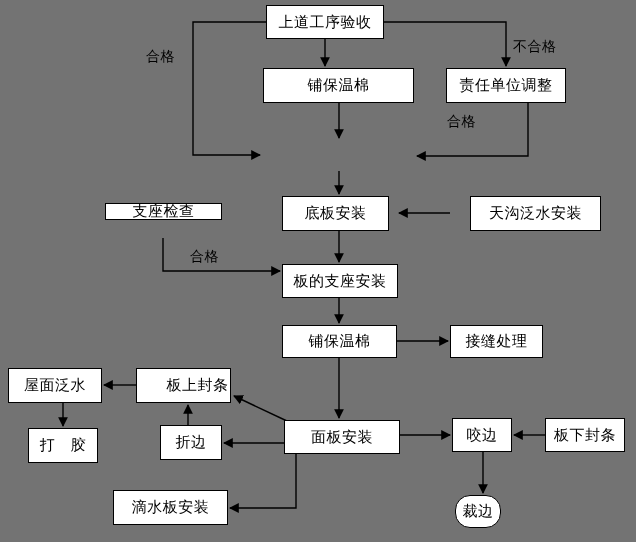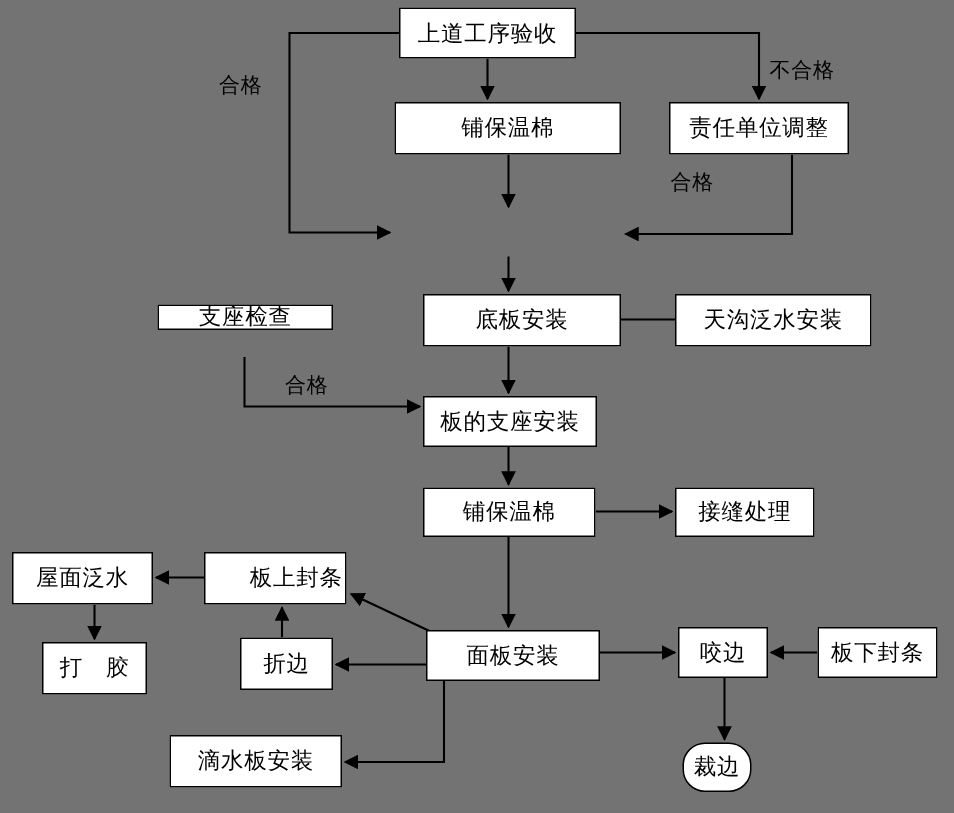--- a/index.html
+++ b/index.html
@@ -114,25 +114,25 @@
 
   <div class="node" style="left:446px; top:68px; width:120px; height:35px;">
     <span>责任单位调整</span>
   </div>
 
 
   <div class="node" style="left:105px; top:203px; width:117px; height:17px;">
     <span>支座检查</span>
   </div>
 
-  <div class="node" style="left:282px; top:196px; width:132px; height:35px;">
+  <div class="node" style="left:282px; top:196px; width:107px; height:35px;">
     <span>底板安装</span>
   </div>
 
-  <div class="node" style="left:450px; top:196px; width:131px; height:35px;">
+  <div class="node" style="left:470px; top:196px; width:131px; height:35px;">
     <span>天沟泛水安装</span>
   </div>
 
   <div class="node" style="left:282px; top:264px; width:116px; height:34px;">
     <span>板的支座安装</span>
   </div>
 
   <div class="node" style="left:282px; top:325px; width:115px; height:33px;">
     <span>铺保温棉</span>
   </div>

